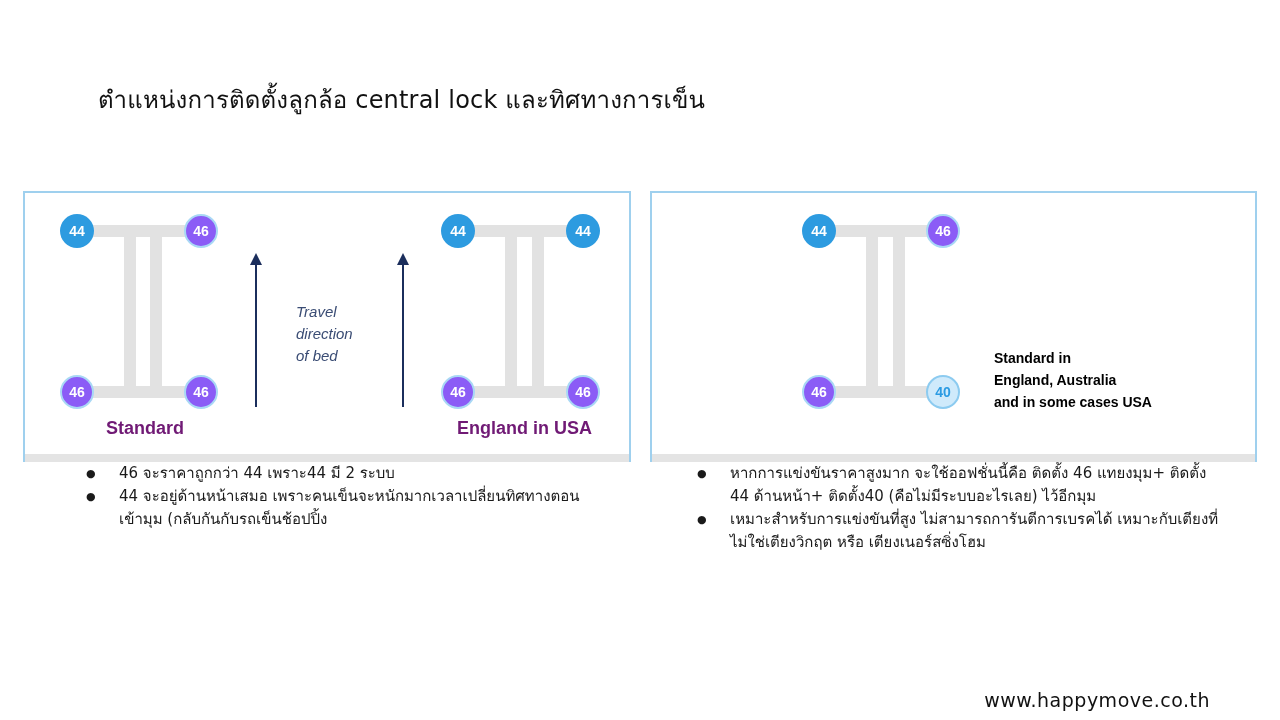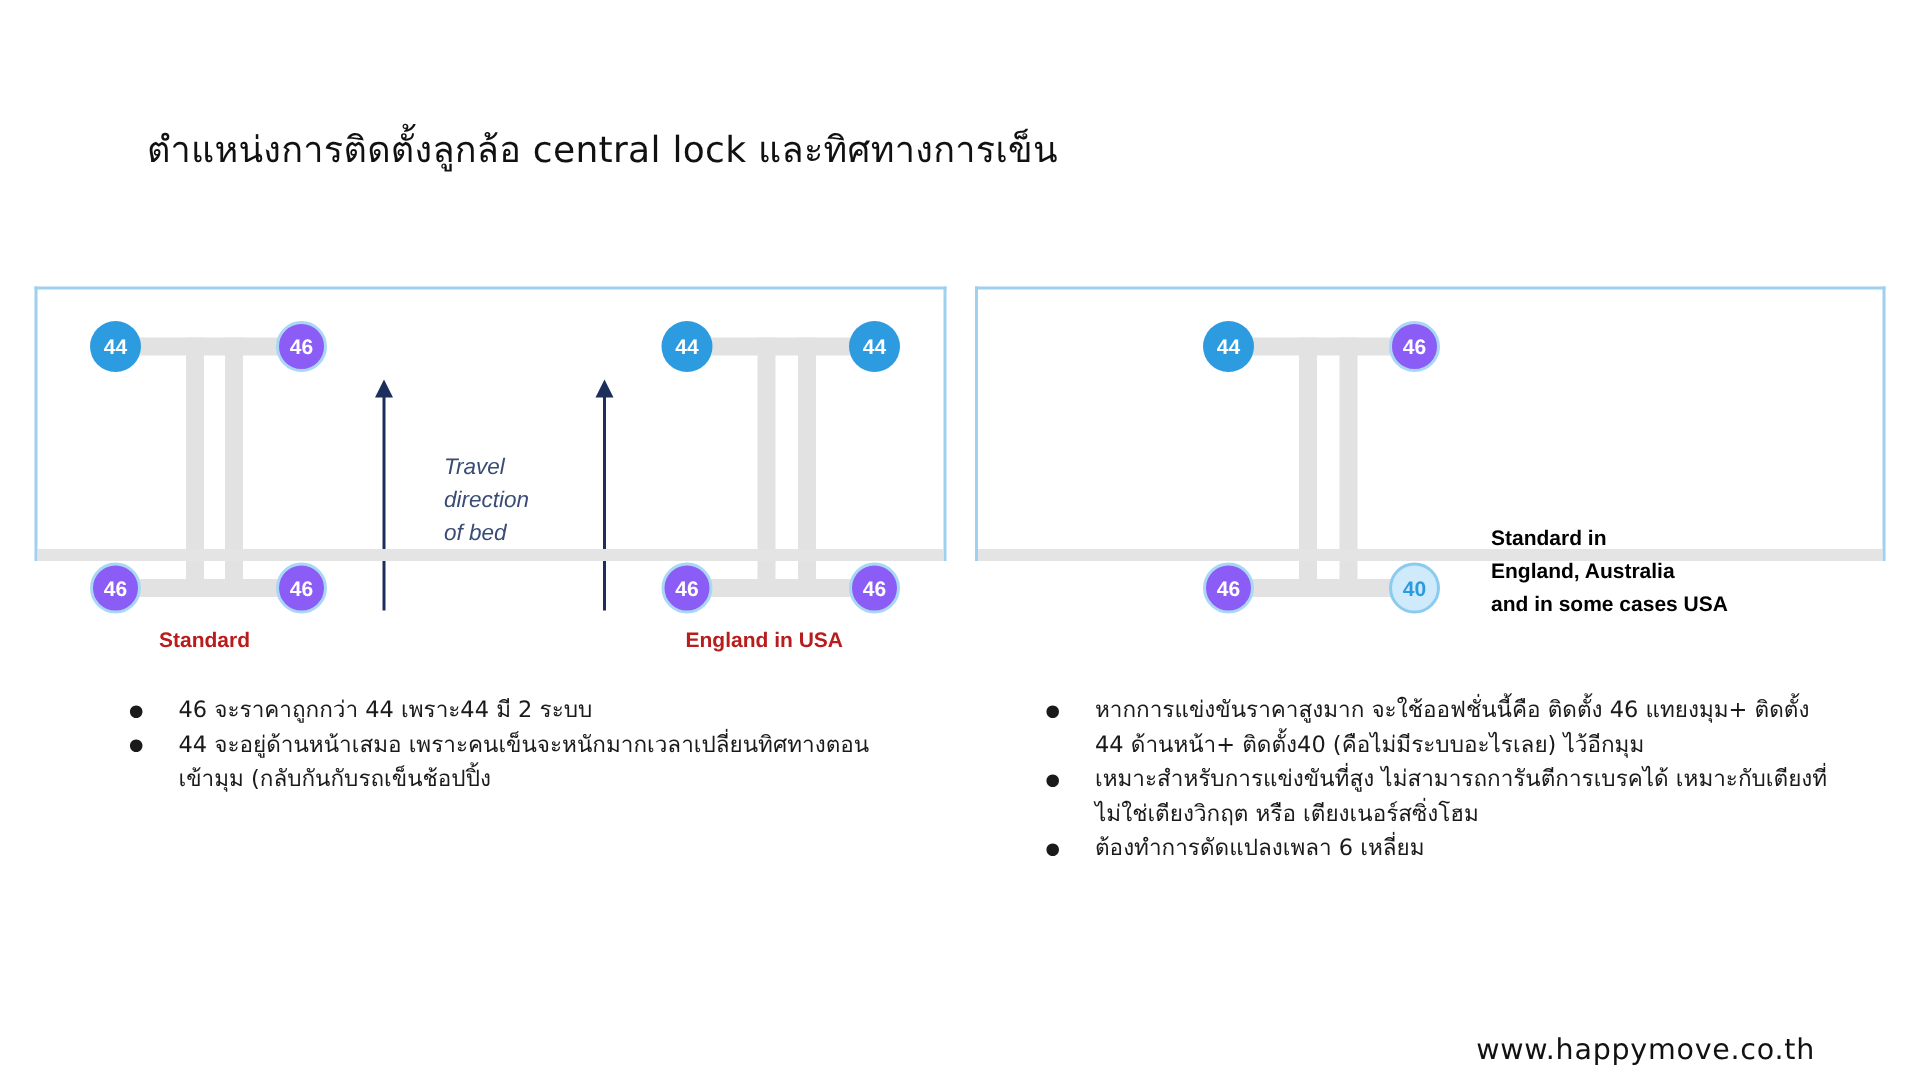--- a/index.html
+++ b/index.html
@@ -1,29 +1,29 @@
 <!DOCTYPE html>
 <html><head>
 <meta charset="utf-8">
 <style>
   html, body { margin:0; padding:0; }
   body { width:1280px; height:720px; background:#ffffff; position:relative; overflow:hidden;
          font-family:"DejaVu Sans", sans-serif; color:#1a1a1a; }
   .title { position:absolute; left:98px; top:80px; font-size:24px; font-weight:normal; color:#111; white-space:nowrap; letter-spacing:0.2px; }
-  .panel { position:absolute; top:191px; height:183px; background:#fff; border:2px solid #9fd0ee; border-bottom:none; box-sizing:border-box; }
+  .panel { position:absolute; top:191px; height:271px; background:#fff; border:2px solid #9fd0ee; border-bottom:none; box-sizing:border-box; }
   .panel::after { content:""; position:absolute; left:0; right:0; bottom:0; height:8px; background:#e4e4e4; }
   .panel.left { left:23px; width:608px; }
   .panel.right { left:650px; width:607px; }
   .frame-bar { position:absolute; background:#e2e2e2; }
   .wheel { position:absolute; width:34px; height:34px; border-radius:50%; color:#fff; font-family:"Liberation Sans", sans-serif;
            font-weight:bold; font-size:14px; display:flex; align-items:center; justify-content:center; box-sizing:border-box; z-index:2; }
   .w44 { background:#2d9be0; }
   .w46 { background:#8b5cf6; border:2px solid #a9d8f5; }
   .w40 { background:#cfeafb; border:2px solid #8ccbf0; color:#2a9be3; }
-  .label { position:absolute; font-family:"Liberation Sans", sans-serif; font-weight:bold; color:#b91c1c; font-size:14px; white-space:nowrap; }
+  .label { position:absolute; font-family:"Liberation Sans", sans-serif; font-weight:bold; color:#701a75; font-size:18px; white-space:nowrap; }
   .travel { position:absolute; font-family:"Liberation Sans", sans-serif; font-style:italic; color:#3a4c74; font-size:15px; line-height:22px;margin-top:12px; }
   .arrow { position:absolute; width:2px; background:#1b2e5c; }
   .arrow::before { content:""; position:absolute; left:-5px; top:-8px; border-left:6px solid transparent; border-right:6px solid transparent; border-bottom:12px solid #1b2e5c; }
   .england { position:absolute; font-family:"Liberation Sans", sans-serif; font-weight:bold; color:#000000; font-size:14px; line-height:22px;margin-top:20px; }
   ul.notes { position:absolute; margin:0; padding:0; list-style:none; font-size:15px; line-height:23px; color:#1a1a1a; }
   ul.notes li { position:relative; padding-left:33px; }
   ul.notes li::before { content:"●"; position:absolute; left:0; top:0; font-size:11px; }
   .footer { position:absolute; right:70px; top:689px; font-size:19px; color:#111; letter-spacing:0.5px; }
 </style>
 </head>
@@ -79,16 +79,15 @@
 </div>
 
 <ul class="notes" style="left:86px;top:462px;width:510px;">
   <li>46 จะราคาถูกกว่า 44 เพราะ44 มี 2 ระบบ</li>
   <li>44 จะอยู่ด้านหน้าเสมอ เพราะคนเข็นจะหนักมากเวลาเปลี่ยนทิศทางตอนเข้ามุม (กลับกันกับรถเข็นช้อปปิ้ง</li>
 </ul>
 
 <ul class="notes" style="left:697px;top:462px;width:530px;">
   <li>หากการแข่งขันราคาสูงมาก จะใช้ออฟชั่นนี้คือ ติดตั้ง 46 แทยงมุม+ ติดตั้ง 44 ด้านหน้า+ ติดตั้ง40 (คือไม่มีระบบอะไรเลย) ไว้อีกมุม</li>
   <li>เหมาะสำหรับการแข่งขันที่สูง ไม่สามารถการันตีการเบรคได้ เหมาะกับเตียงที่ไม่ใช่เตียงวิกฤต หรือ เตียงเนอร์สซิ่งโฮม</li>
-  <li>ต้องทำการดัดแปลงเพลา 6 เหลี่ยม</li>
 </ul>
 
 <div class="footer">www.happymove.co.th</div>
 
 </body></html>

